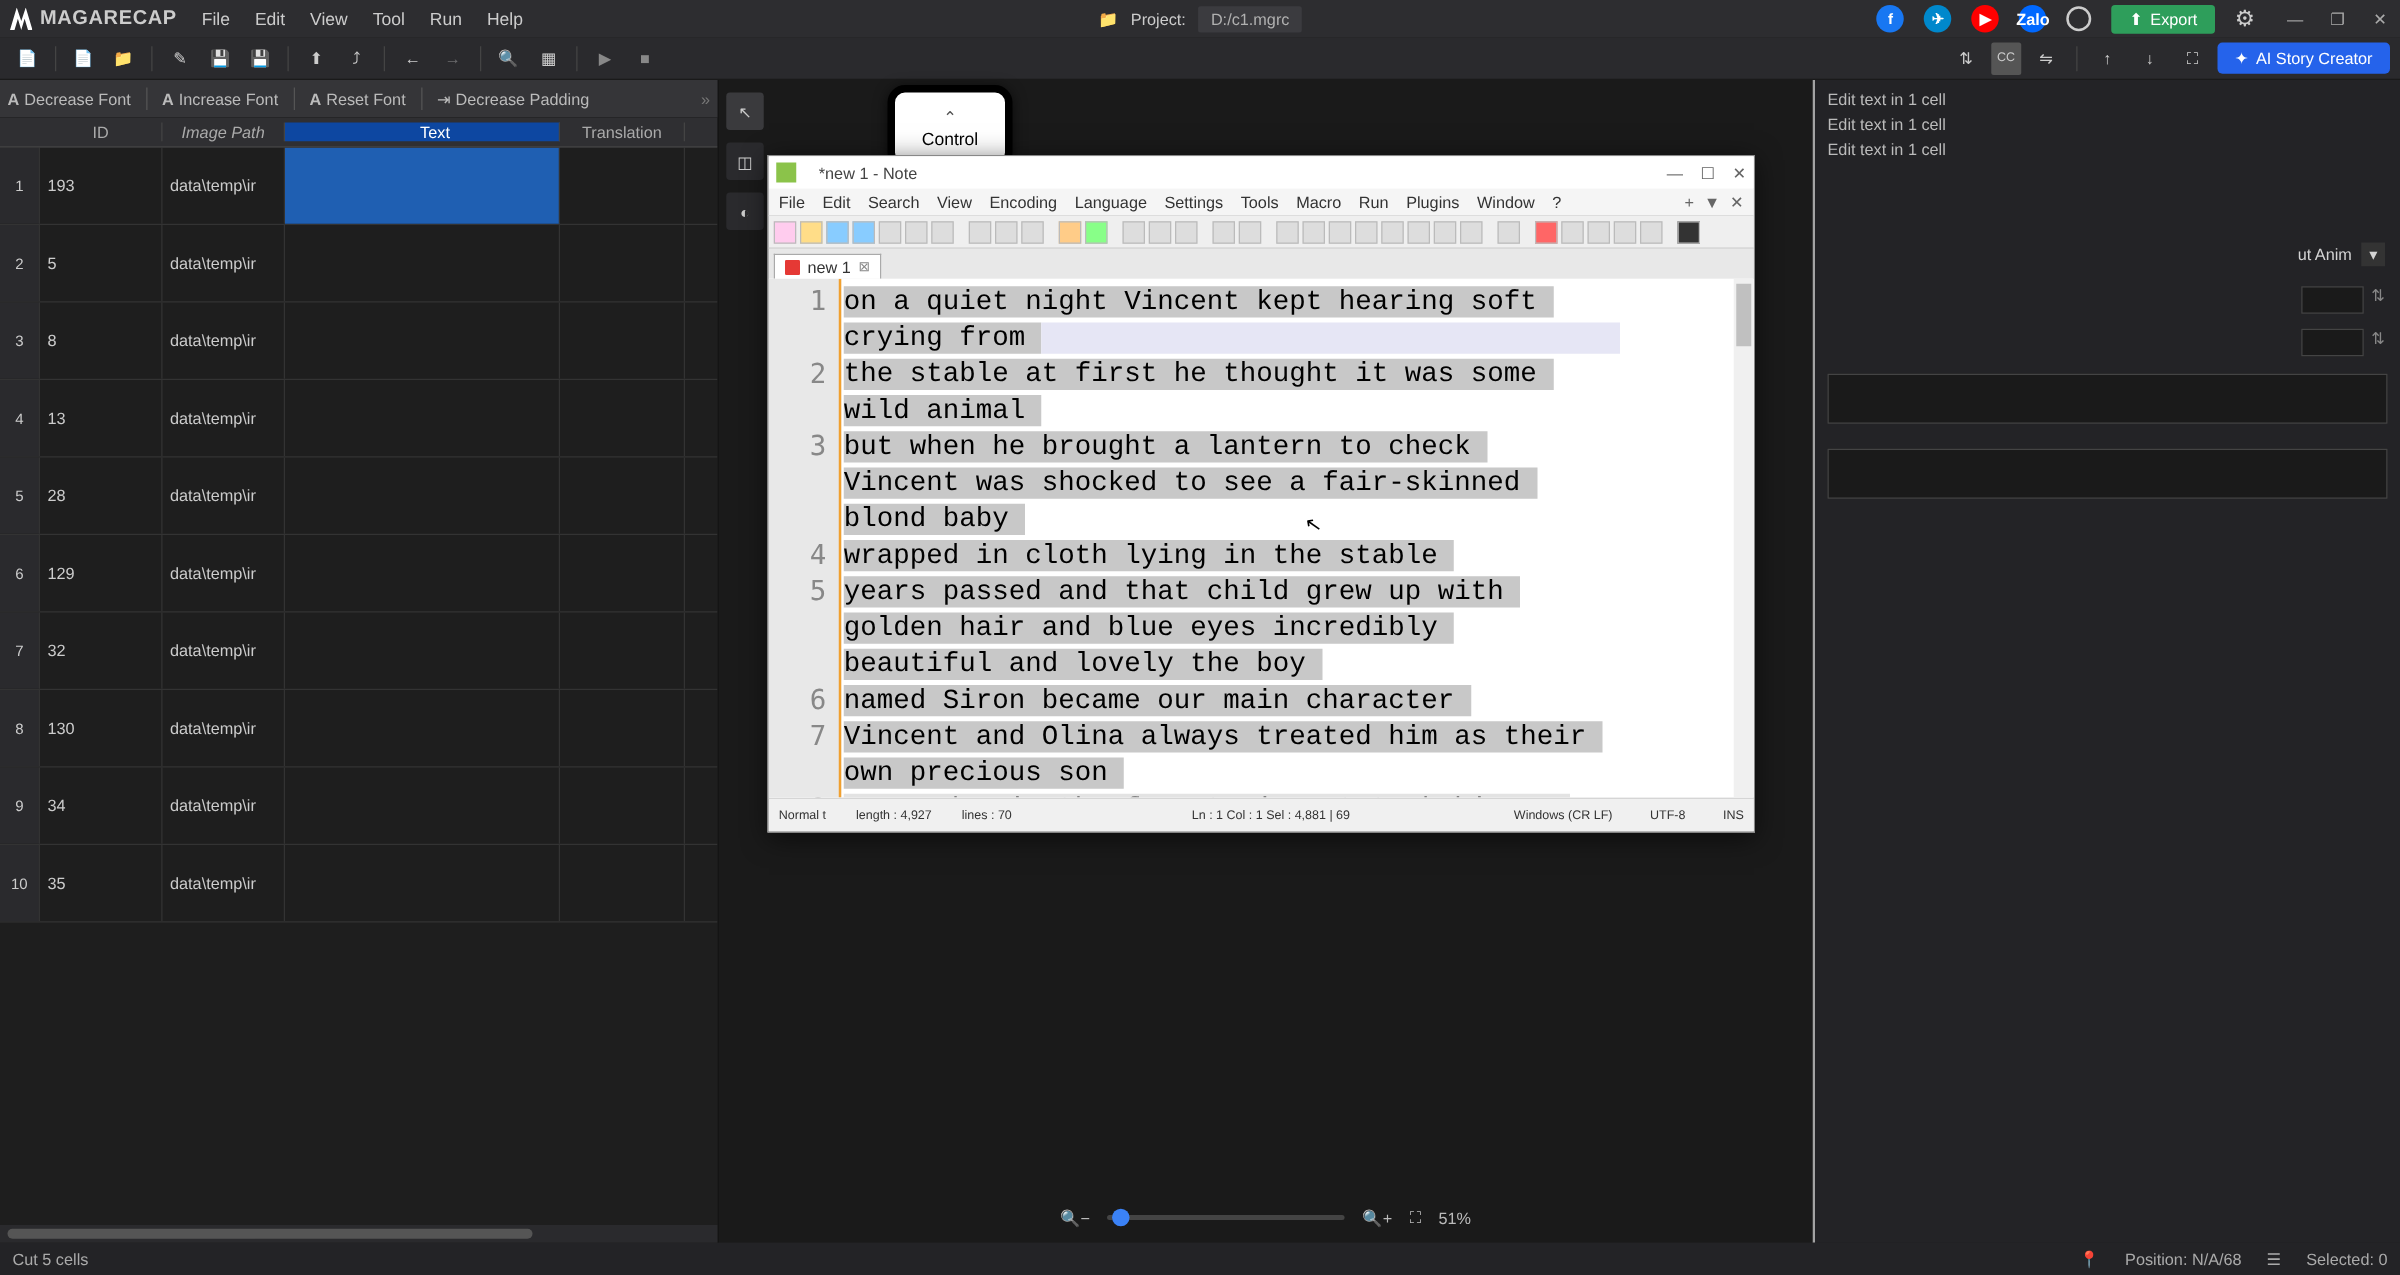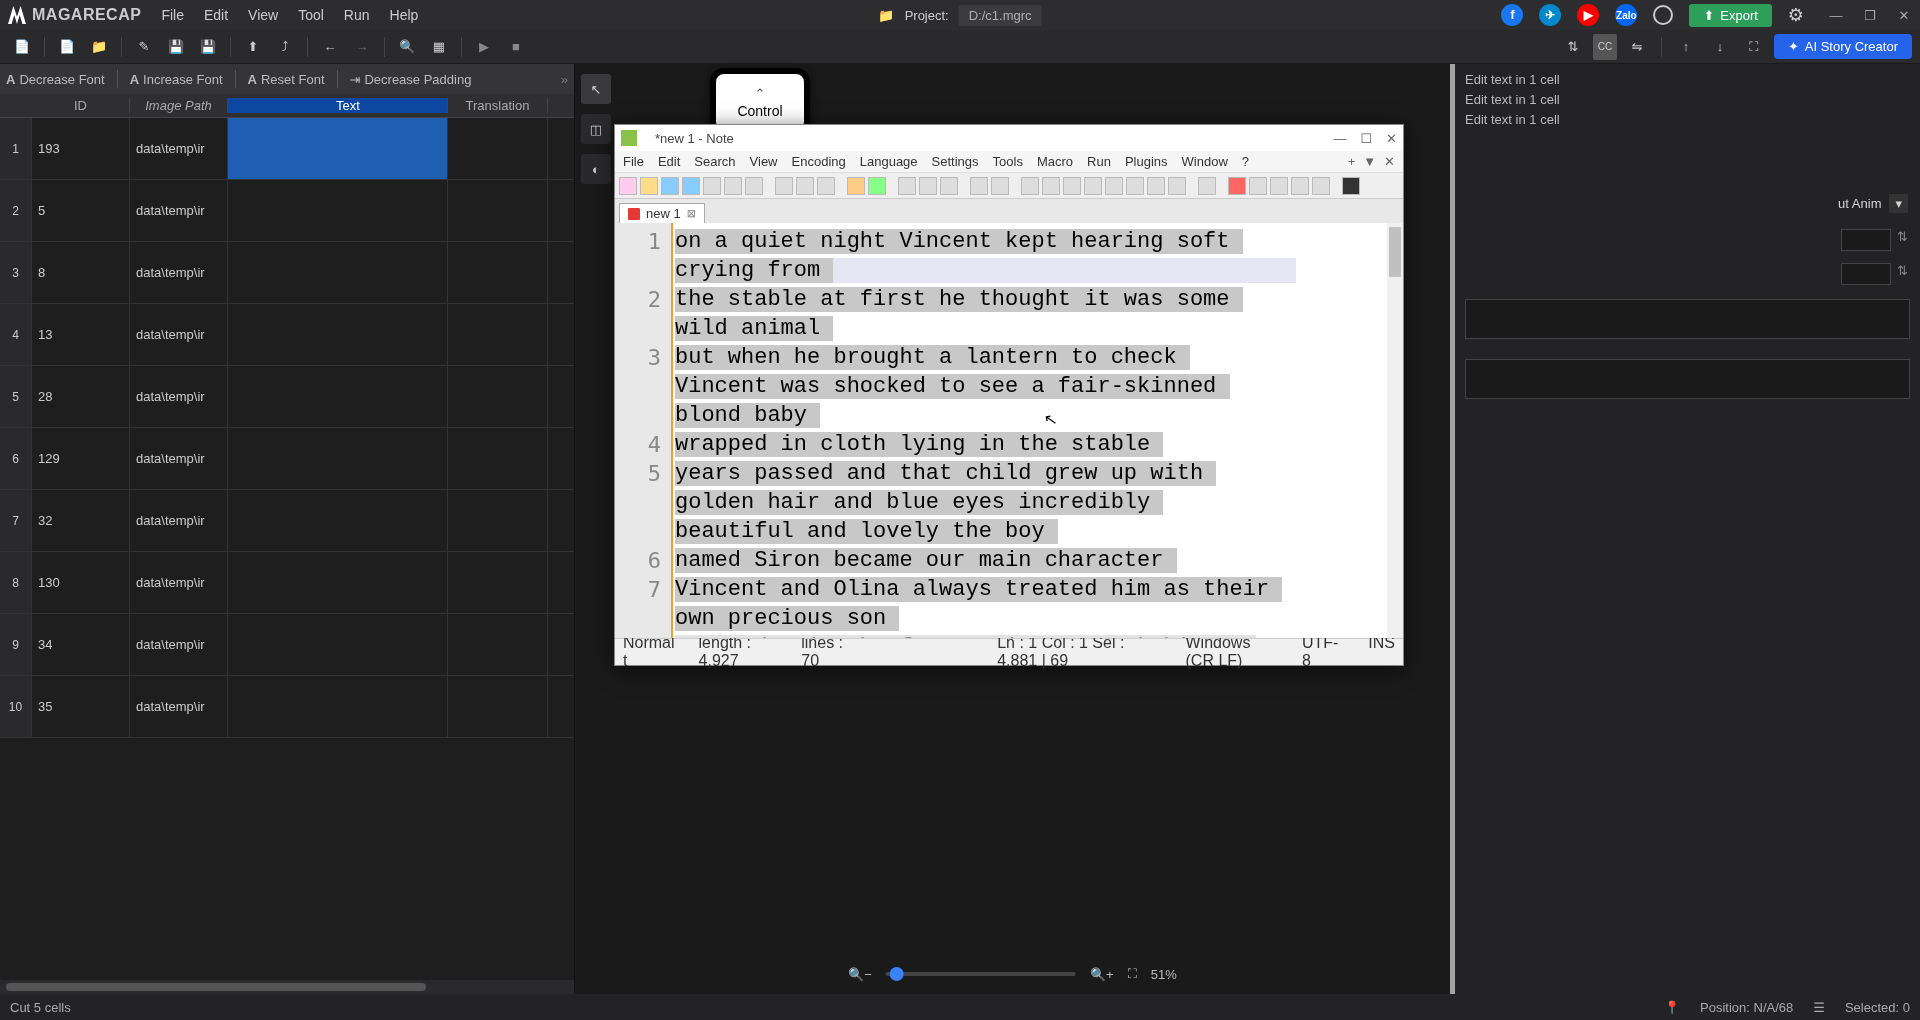--- a/index.html
+++ b/index.html
@@ -24,21 +24,21 @@
 }
 .logo { display: flex; align-items: center; gap: 6px; font-weight: 700; font-size: 16px; letter-spacing: 0.5px; }
 .logo-icon { width: 18px; height: 18px; background: #ffffff; clip-path: polygon(0 100%, 30% 0, 50% 60%, 70% 0, 100% 100%, 80% 100%, 65% 50%, 50% 100%, 35% 50%, 20% 100%); }
 .menu { display: flex; gap: 20px; margin-left: 20px; }
 .menu span { cursor: pointer; font-size: 14px; }
 .title-center { position: absolute; left: 50%; transform: translateX(-50%); display:flex; align-items:center; gap:10px;}
 .title-center .folder-icon { color:#9e9e9e; }
 .proj-path { background:#3b3b3f; padding:3px 10px; border-radius:2px; color:#b0b0b0;}
 .title-right { margin-left: auto; display: flex; align-items: center; gap: 16px; }
 .social-icon { width: 22px; height: 22px; border-radius: 50%; display:flex;align-items:center;justify-content:center;font-size:12px;font-weight:bold;color:#fff;}
-.fb { background:#1877f2; } .tg { background:#0088cc; } .yt{background:#ff0000;} .zalo{background:#0068ff;font-size:10px;}
+.fb { background:#1877f2; } .tg { background:#0088cc; } .yt{background:#ff0000;} .zalo{background:#0068ff;font-size:13px;}
 .globe-icon{width:20px;height:20px;border:2px solid #ccc;border-radius:50%;position:relative;}
 .export-btn { background:#2e9e5b; color:#fff; padding:4px 14px; border-radius:3px; display:flex;align-items:center;gap:6px;font-weight:500;}
 .win-ctrl { display:flex; gap:18px; margin-left:8px; color:#aaa;}
 .win-ctrl span{width:16px;display:inline-block;text-align:center;cursor:pointer;}
 
 
 .toolbar {
   height: 34px; background:#2a2a2d; display:flex; align-items:center; padding:0 8px; gap:4px; border-bottom:1px solid #1a1a1a;
 }
 .toolbar .tb-btn { width:28px; height:26px; display:flex; align-items:center; justify-content:center; color:#ccc; cursor:pointer; }
@@ -73,21 +73,21 @@
 
 
 .center-pane{flex:1;background:#1a1a1a;position:relative;}
 .center-pane .side-tools{position:absolute;left:6px;top:10px;display:flex;flex-direction:column;gap:10px;}
 .center-pane .side-tools .st{width:30px;height:30px;display:flex;align-items:center;justify-content:center;color:#ccc;background:#2a2a2d;border-radius:3px;cursor:pointer;}
 .zoom-bar{position:absolute;bottom:12px;left:50%;transform:translateX(-50%);display:flex;align-items:center;gap:14px;color:#bbb;}
 .zoom-slider{width:190px;height:4px;background:#444;border-radius:2px;position:relative;}
 .zoom-slider .knob{position:absolute;left:4px;top:-5px;width:14px;height:14px;background:#3b82f6;border-radius:50%;}
 
 
-.right-pane{width:470px;background:#232326;border-left:5px solid #a3a3a3;display:flex;flex-direction:column;}
+.right-pane{width:470px;background:#232326;border-left:2px solid #a3a3a3;display:flex;flex-direction:column;}
 .right-pane .log{padding:6px 10px;color:#bbb;font-size:13px;line-height:20px;}
 .right-pane .ai-translate{background:#2a2a2d;border:1px solid #444;padding:8px 12px;margin:10px;border-radius:3px;text-align:right;color:#aaa;}
 
 
 .control-popup{position:absolute;left:710px;top:68px;width:100px;height:68px;background:#fff;border-radius:14px;box-shadow:0 2px 10px rgba(0,0,0,0.6);border:6px solid #000;display:flex;flex-direction:column;align-items:center;justify-content:center;color:#000;}
 .control-popup .chev{font-size:13px;color:#555;}
 .control-popup .lbl{font-size:14px;margin-top:2px;}
 
 
 .npp{position:absolute;left:614px;top:124px;width:790px;height:542px;background:#f0f0f0;box-shadow:0 4px 20px rgba(0,0,0,0.6);border:1px solid #888;display:flex;flex-direction:column;}
@@ -104,21 +104,21 @@
 .npp-tab .close{color:#888;font-size:11px;}
 .npp-editor{flex:1;display:flex;background:#fff;overflow:hidden;position:relative;}
 .gutter{width:58px;background:#e8e8e8;border-right:2px solid #f0a030;text-align:right;padding:4px 10px 0 0;color:#888;font-family:"Consolas",monospace;font-size:22px;line-height:29px;}
 .gutter div { height:29px; }
 .gutter .g1{height:58px;} .gutter .g3{height:87px;} .gutter .g5{height:87px;} .gutter .g7{height:58px;}
 .code{flex:1;padding:4px 2px 0 2px;font-family:"Consolas","Courier New",monospace;font-size:22px;line-height:29px;color:#000;white-space:pre-wrap;word-break:break-word;overflow:hidden;}
 .code .sel{background:#c8c8c8;}
 .code .sel-light{background:#e6e6f5;}
 .npp-scroll{position:absolute;right:0;top:0;width:16px;height:100%;background:#f0f0f0;}
 .npp-scroll .th{position:absolute;top:4px;right:2px;width:12px;height:50px;background:#c0c0c0;}
-.npp-status{height:22px;background:#f0f0f0;border-top:1px solid #ccc;display:flex;align-items:center;padding:13px 8px;color:#333;font-size:16px;gap:24px;}
+.npp-status{height:22px;background:#f0f0f0;border-top:1px solid #ccc;display:flex;align-items:center;padding:13px 8px;color:#333;font-size:10px;gap:24px;}
 .npp-status .s-right{margin-left:auto;display:flex;gap:30px;}
 
 
 .status-bar{height:26px;background:#232326;display:flex;align-items:center;padding:0 10px;color:#aaa;font-size:13px;}
 .status-right{margin-left:auto;display:flex;gap:20px;align-items:center;}
 
 .cursor-arrow{position:absolute;left:1044px;top:410px;font-size:16px;color:#000;pointer-events:none;transform:rotate(-10deg);}
 </style>
 </head>
 <body>

